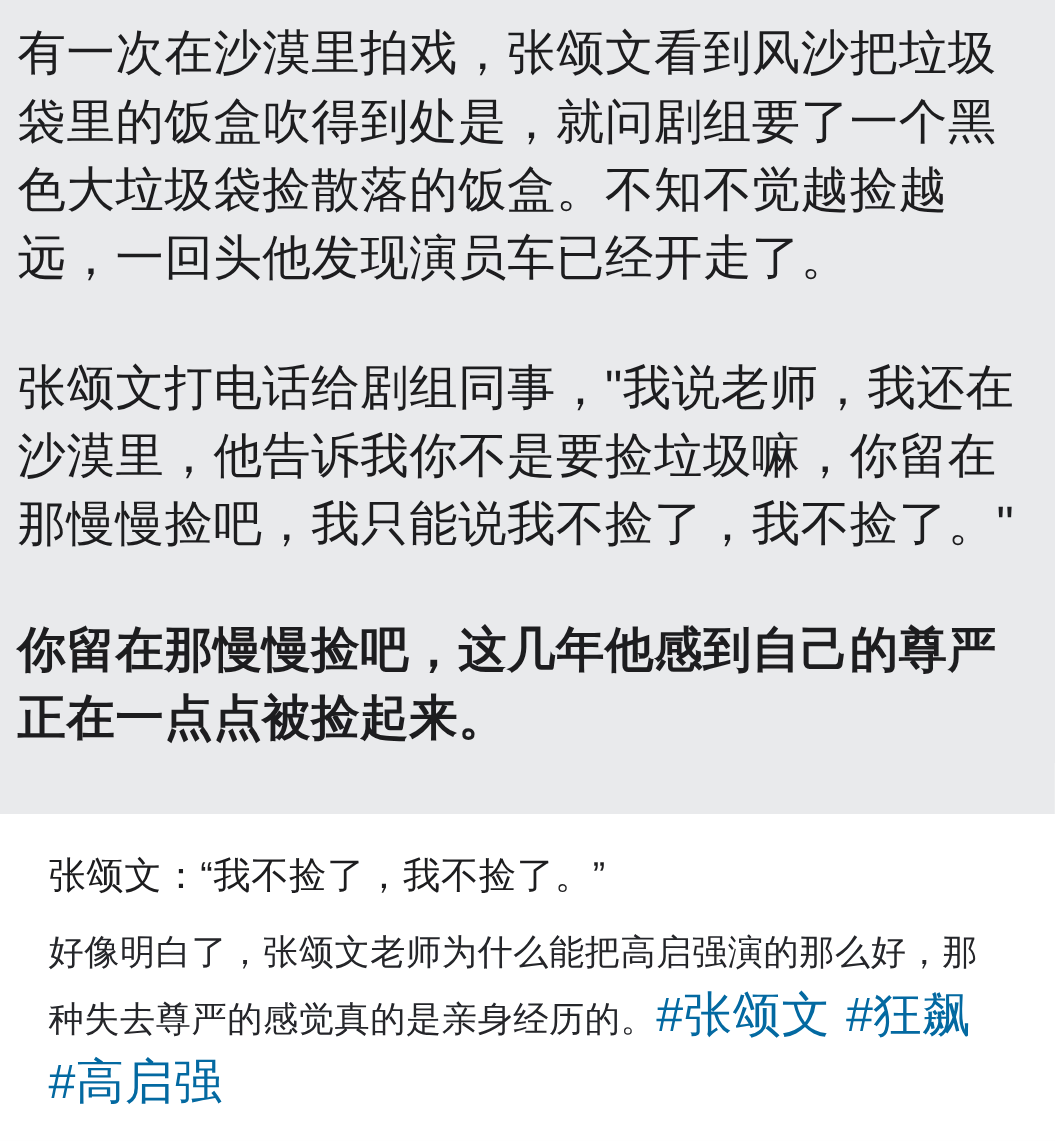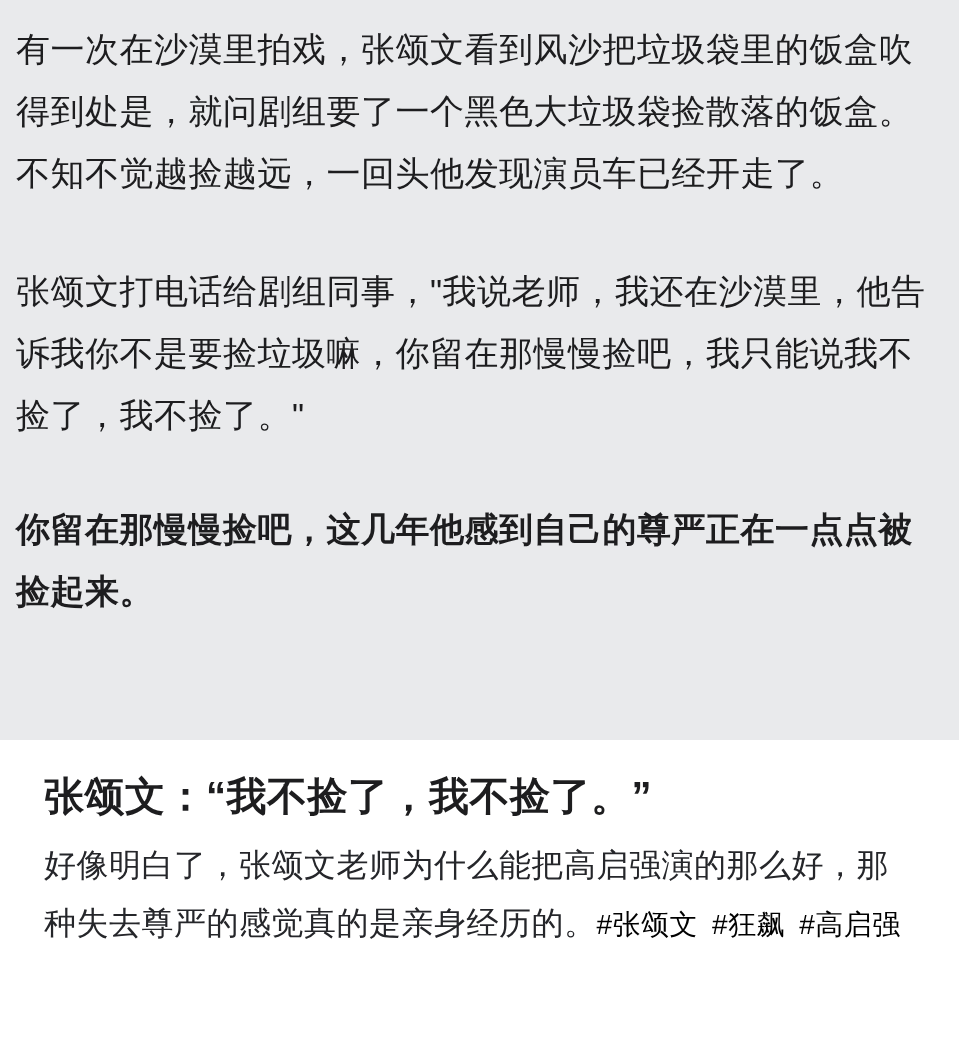--- a/index.html
+++ b/index.html
@@ -22,21 +22,21 @@
   
   .article-block {
     background: #e9eaec;
     padding: 18px 16px 26px 16px;
     box-sizing: border-box;
     width: 959px;
     height: 740px;
   }
   .article-para {
     color: #1d1d1f;
-    font-size: 34px;
+    font-size: 44px;
     line-height: 62px;
     letter-spacing: 0.5px;
     margin: 0 0 0 0;
     white-space: pre-wrap;
     word-break: break-all;
   }
   .article-para.bold {
     font-weight: bold;
   }
   .para-gap {
@@ -46,43 +46,43 @@
     height: 52px;
   }
   
   .caption-block {
     background: #ffffff;
     padding: 28px 44px 0 44px;
     box-sizing: border-box;
     width: 959px;
   }
   .caption-title {
-    font-size: 40px;
-    font-weight: bold;
+    font-size: 34px;
+    font-weight: normal;
     color: #1d1d1f;
     line-height: 56px;
     margin: 0 0 12px 0;
     letter-spacing: 0.5px;
   }
   .caption-body {
     font-size: 32px;
     color: #25262a;
     line-height: 58px;
     letter-spacing: 0.5px;
     margin: 0;
     word-break: break-all;
   }
   .hashtags {
     display: inline;
   }
   .hashtag {
-    color: #000000;
+    color: #0369a1;
     text-decoration: none;
     margin-right: 14px;
-    font-size: 28px;
+    font-size: 44px;
   }
   .hashtag:last-child { margin-right: 0; }
 </style>
 </head>
 <body>
 
 <div class="page">
 
   <div class="article-block">
     <p class="article-para">有一次在沙漠里拍戏，张颂文看到风沙把垃圾袋里的饭盒吹得到处是，就问剧组要了一个黑色大垃圾袋捡散落的饭盒。不知不觉越捡越远，一回头他发现演员车已经开走了。</p>

